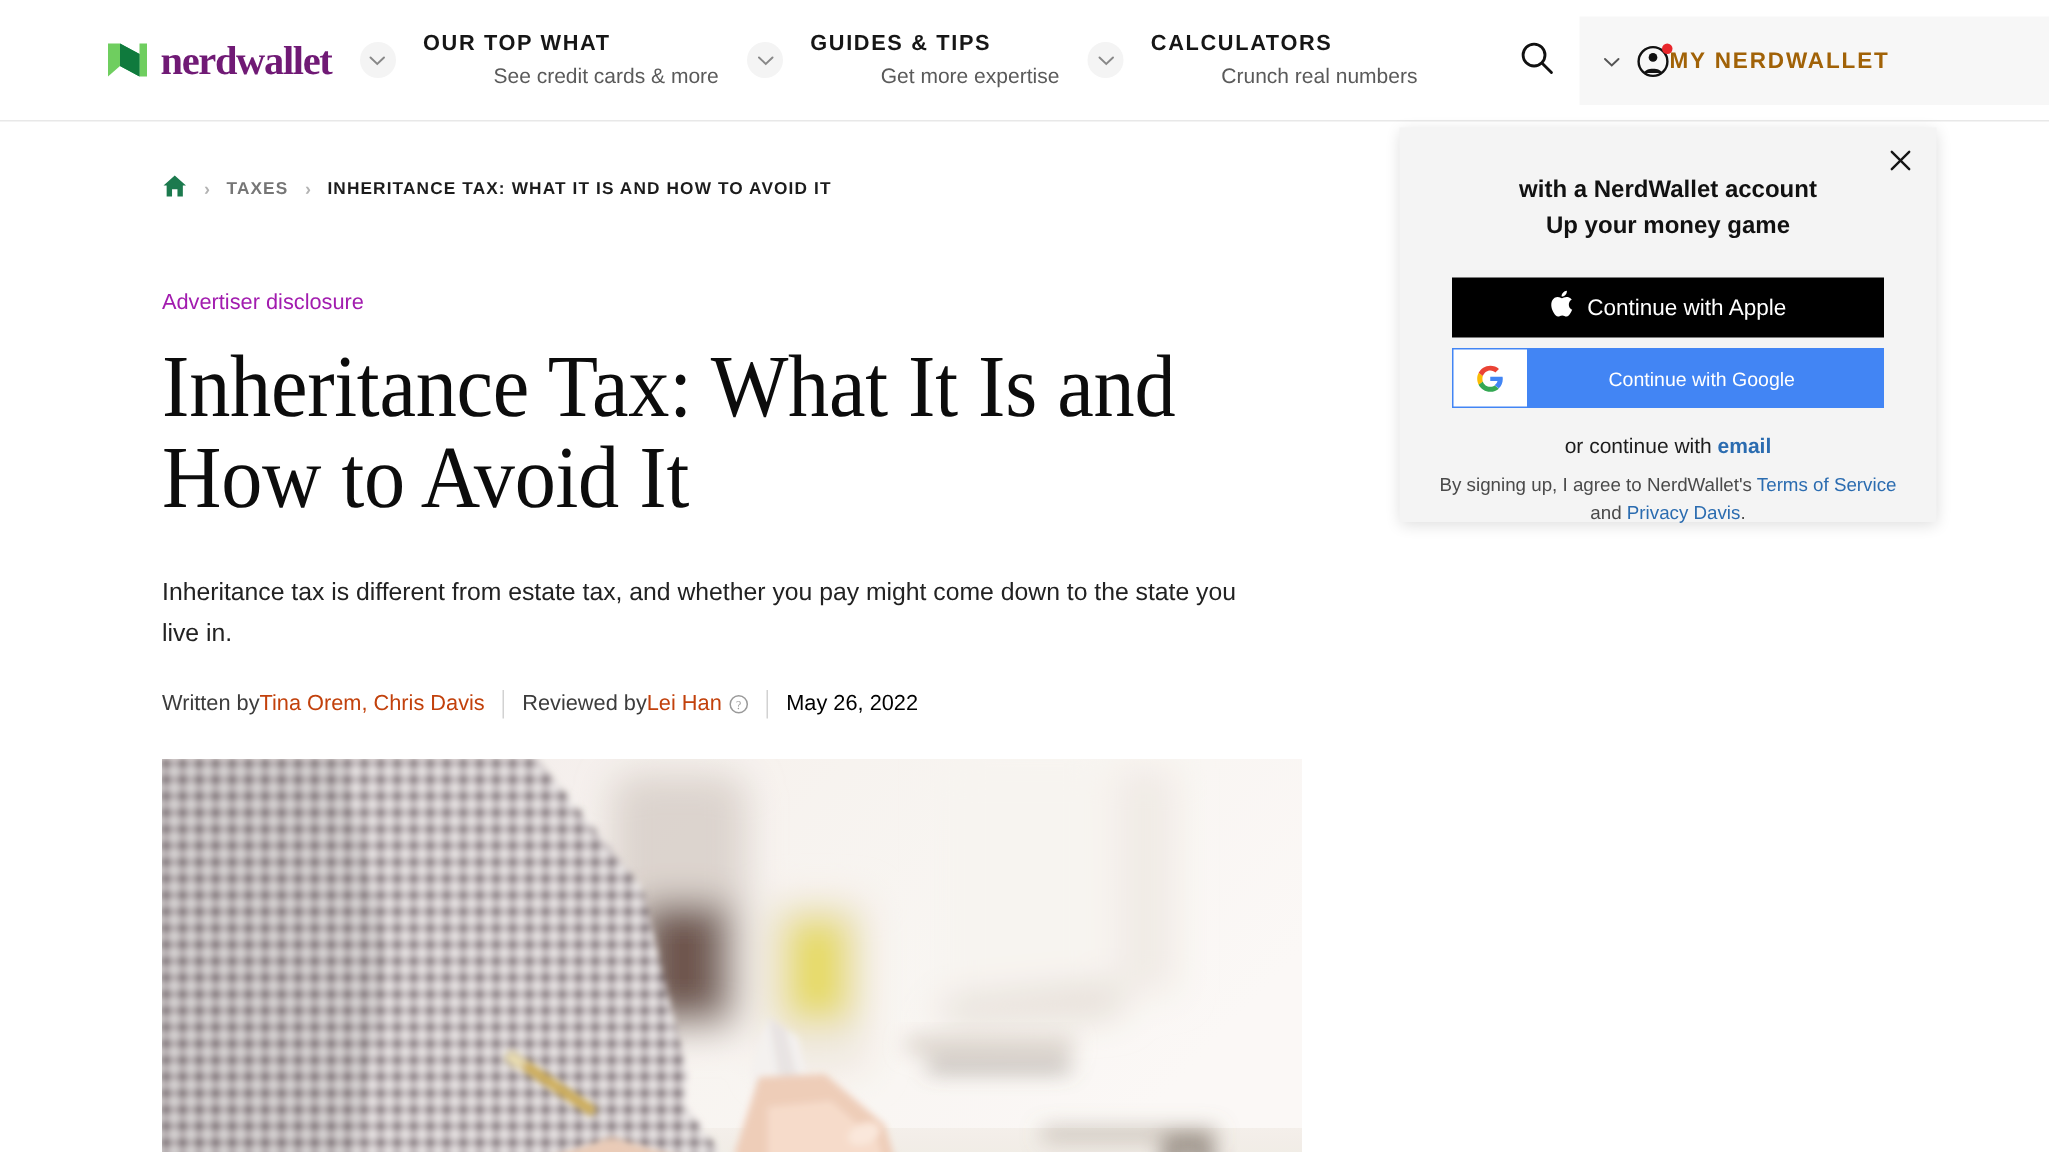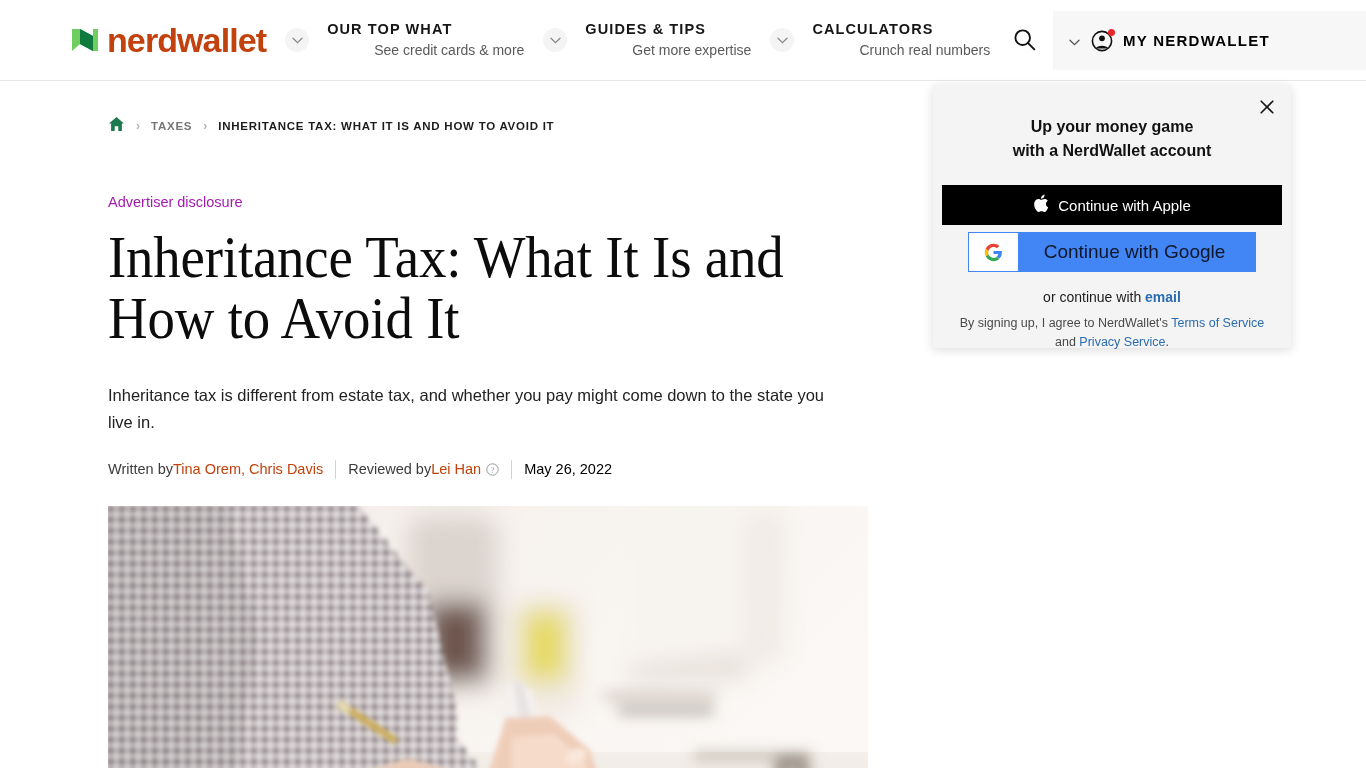--- a/index.html
+++ b/index.html
@@ -26,26 +26,26 @@
 
   .logo-wrap {
     display: flex;
     align-items: center;
     margin-left: 70px;
     height: 40px;
     cursor: pointer;
   }
   .logo-mark { width: 30px; height: 30px; display: block; }
   .logo-text {
-    font-size: 34px;
-    font-weight: bold;
-    color: #c2410c;
+    font-size: 27px;
+    font-weight: bold;
+    color: #701a75;
     letter-spacing: -0.9px;
     margin-left: 7px;
-    font-family: Liberation Sans, sans-serif;
+    font-family: Liberation Serif, serif;
   }
 
   .chevron-btn {
     width: 24px; height: 24px;
     border-radius: 50%;
     background: #f4f4f4;
     display: flex; align-items: center; justify-content: center;
     cursor: pointer;
     flex: none;
   }
@@ -98,24 +98,23 @@
   .mynw-chevron { margin-right: 11px; display:block; }
   .avatar-wrap { position: relative; width: 22px; height: 22px; flex: none; }
   .avatar-dot {
     position: absolute;
     right: -2px; top: -1px;
     width: 7px; height: 7px;
     border-radius: 50%;
     background: #e8262b;
   }
   .mynw-label {
-    margin-left: 10px;
     font-size: 15px;
     font-weight: bold;
-    color: #000000;
+    color: #a16207;
     letter-spacing: 1.25px;
     white-space: nowrap;
   }
 
   
   .breadcrumb {
     display: flex;
     align-items: center;
     margin-left: 108px;
     margin-top: 36px;
@@ -228,21 +227,21 @@
     margin: 30px auto 0;
     width: 300px;
     text-align: center;
     font-size: 16px;
     font-weight: bold;
     color: #111111;
     line-height: 24px;
   }
   .btn-apple {
     margin: 22px auto 0;
-    width: 340px; height: 40px;
+    width: 288px; height: 40px;
     background: #000000;
     display: flex;
     align-items: center;
     justify-content: center;
     cursor: pointer;
   }
   .btn-apple-label {
     color: #ffffff;
     font-size: 15px;
     margin-left: 9px;
@@ -258,22 +257,22 @@
   }
   .google-badge {
     width: 49px; height: 38px;
     background: #ffffff;
     display: flex; align-items: center; justify-content: center;
     flex: none;
   }
   .btn-google-label {
     flex: 1;
     text-align: center;
-    color: #0f172a;
-    font-size: 19px;
+    color: #ffffff;
+    font-size: 13px;
     margin-right: 4px;
   }
   .modal-or {
     margin-top: 17px;
     text-align: center;
     font-size: 14px;
     color: #1c1c1c;
   }
   .modal-or a { color: #2b6cb0; cursor: pointer; text-decoration: none; font-weight: bold; }
   .modal-legal {
@@ -493,22 +492,22 @@
 <div class="modal">
 
   <div class="modal-close">
     <svg width="14" height="14" viewBox="0 0 14 14">
       <line x1="1.2" y1="1.2" x2="12.8" y2="12.8" stroke="#161616" stroke-width="1.6" stroke-linecap="round"></line>
       <line x1="12.8" y1="1.2" x2="1.2" y2="12.8" stroke="#161616" stroke-width="1.6" stroke-linecap="round"></line>
     </svg>
   </div>
 
   <div class="modal-title">
+    <div>with a NerdWallet account</div>
     <div>Up your money game</div>
-    <div>with a NerdWallet account</div>
   </div>
 
   <div class="btn-apple">
     <span>
       <svg width="16" height="19" viewBox="0 0 16 19">
         <path d="M12.9 10.1c0-2.2 1.8-3.3 1.9-3.4-1-1.5-2.6-1.7-3.2-1.7-1.4-.1-2.7.8-3.3.8-.7 0-1.7-.8-2.8-.8-1.5 0-2.8.8-3.6 2.2-1.5 2.6-.4 6.5 1.1 8.6.7 1 1.6 2.2 2.7 2.2 1.1 0 1.5-.7 2.8-.7s1.7.7 2.8.7c1.2 0 1.9-1 2.6-2.1.8-1.2 1.2-2.4 1.2-2.5-.1 0-2.2-.9-2.2-3.3z" fill="#fff"></path>
         <path d="M10.7 3.5c.6-.7 1-1.7.9-2.7-.9 0-2 .6-2.6 1.3-.6.6-1.1 1.7-.9 2.6 1 .1 2-.5 2.6-1.2z" fill="#fff"></path>
       </svg>
     </span>
     <span class="btn-apple-label">Continue with Apple</span>
@@ -524,16 +523,16 @@
       </svg>
     </span>
     <span class="btn-google-label">Continue with Google</span>
   </div>
 
   <div class="modal-or">
     <span>or continue with </span><a>email</a>
   </div>
 
   <div class="modal-legal">
-    <span>By signing up, I agree to NerdWallet's </span><a>Terms of Service</a><span> and </span><a>Privacy Service</a><span>.</span>
+    <span>By signing up, I agree to NerdWallet's </span><a>Terms of Service</a><span> and </span><a>Privacy Davis</a><span>.</span>
   </div>
 
 </div>
 
 </body></html>

